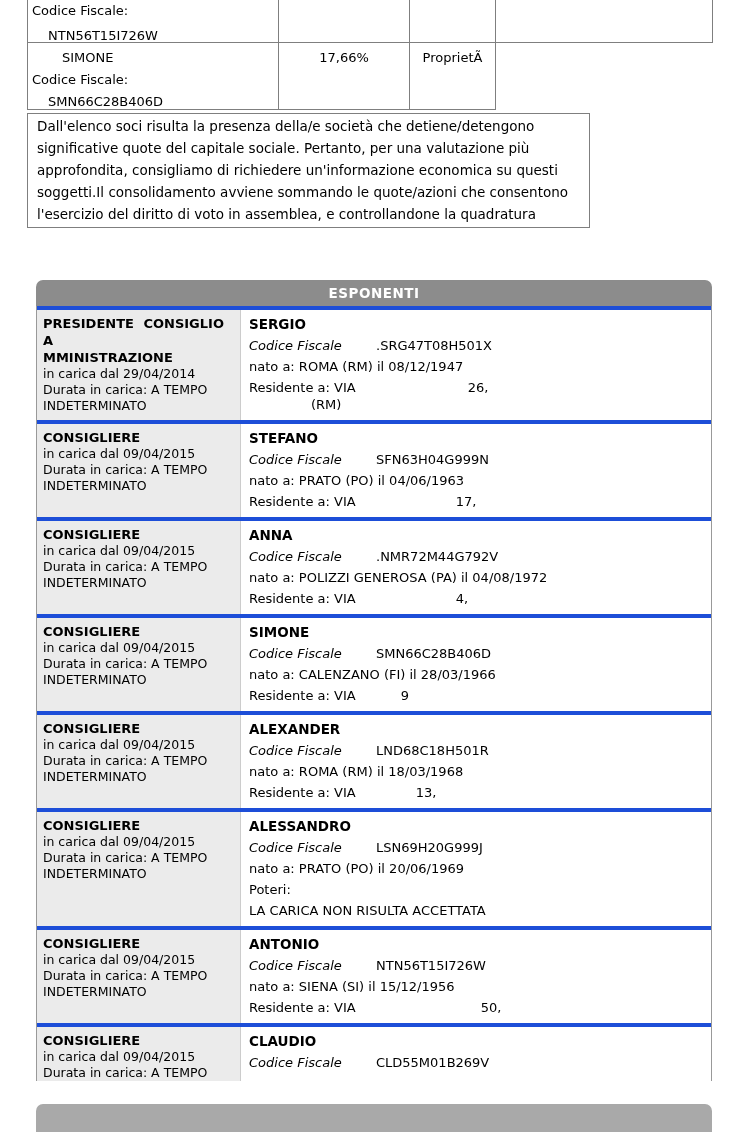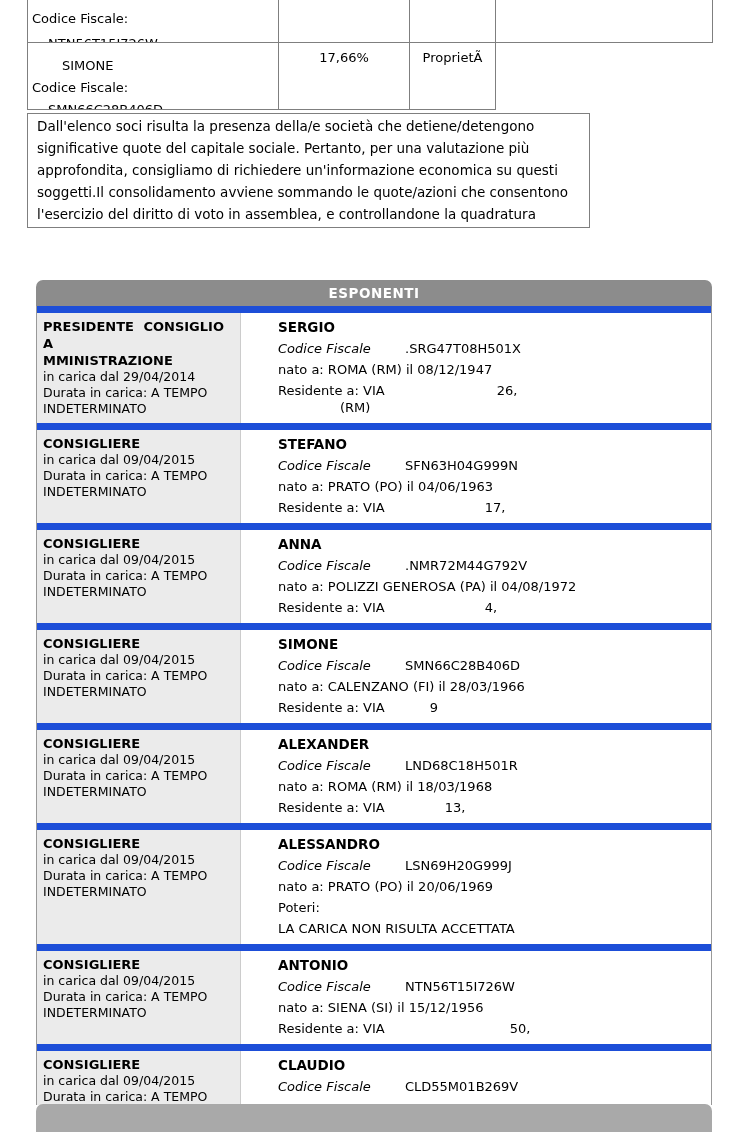--- a/index.html
+++ b/index.html
@@ -11,21 +11,21 @@
   }
   
   .soci-table{
     position:absolute;left:27px;top:0;width:685px;
     display:grid;grid-template-columns:251px 131px 86px 217px;
     border-left:1px solid #7f7f7f;
     font-size:13px;
   }
   .soci-cell{
     border-right:1px solid #7f7f7f;border-bottom:1px solid #7f7f7f;
-    padding:10px 4px;box-sizing:border-box;overflow:hidden;
+    padding:2px 4px;box-sizing:border-box;overflow:hidden;
   }
   .r1{height:43px;}
   .r2{height:67px;}
   .cell-center{text-align:center;padding-top:7px;white-space:pre;}
   .soci-name{padding-left:30px;padding-top:5px;line-height:15px;}
   .soci-cf-label{line-height:15px;margin-top:7px;}
   .r1 .soci-cf-label{margin-top:1px;}
   .soci-cf-value{padding-left:16px;line-height:15px;margin-top:10px;}
   .r2 .soci-cf-value{margin-top:7px;}
   
@@ -35,30 +35,30 @@
     padding:1px 9px;font-size:13.5px;line-height:22px;overflow:hidden;
   }
   
   .esp{position:absolute;left:36px;top:280px;width:676px;}
   .esp-header{
     height:26px;background:#8c8c8c;border-radius:7px 7px 0 0;
     color:#fff;font-weight:bold;font-size:13.5px;line-height:26px;
     text-align:center;letter-spacing:.5px;
   }
   .esp-body{border-left:1px solid #999;border-right:1px solid #999;}
-  .esp-row{display:flex;border-top:7px solid #1d4ed8;}
+  .esp-row{display:flex;border-top:4px solid #1d4ed8;}
   .esp-left{
     width:204px;min-width:204px;background:#ebebeb;
     border-right:1px solid #cccccc;
     padding:5px 6px 5px 6px;box-sizing:border-box;
   }
   .role-title{font-weight:bold;font-size:13px;line-height:17px;}
   .role-title.justify{word-spacing:5px;}
   .role-line{font-size:12.5px;line-height:16px;}
-  .esp-right{flex:1;padding:7px 10px 8px 8px;box-sizing:border-box;overflow:hidden;margin-left:29px;}
+  .esp-right{flex:1;padding:7px 10px 8px 8px;box-sizing:border-box;overflow:hidden;}
   .esp-name{font-weight:bold;font-size:13.5px;line-height:15px;margin-bottom:4px;}
   .detail-line{font-size:13px;line-height:15px;margin-top:6px;white-space:nowrap;}
   .cf-label{display:inline-block;width:127px;font-style:italic;}
   .res-gap{display:inline-block;}
   .res-line2{padding-left:62px;margin-top:2px;}
   .poteri-label{font-weight:normal;}
   .esp-row.clipped{height:54px;overflow:hidden;}
   
   .bottom-band{
     position:absolute;left:36px;top:1104px;width:676px;height:28px;

